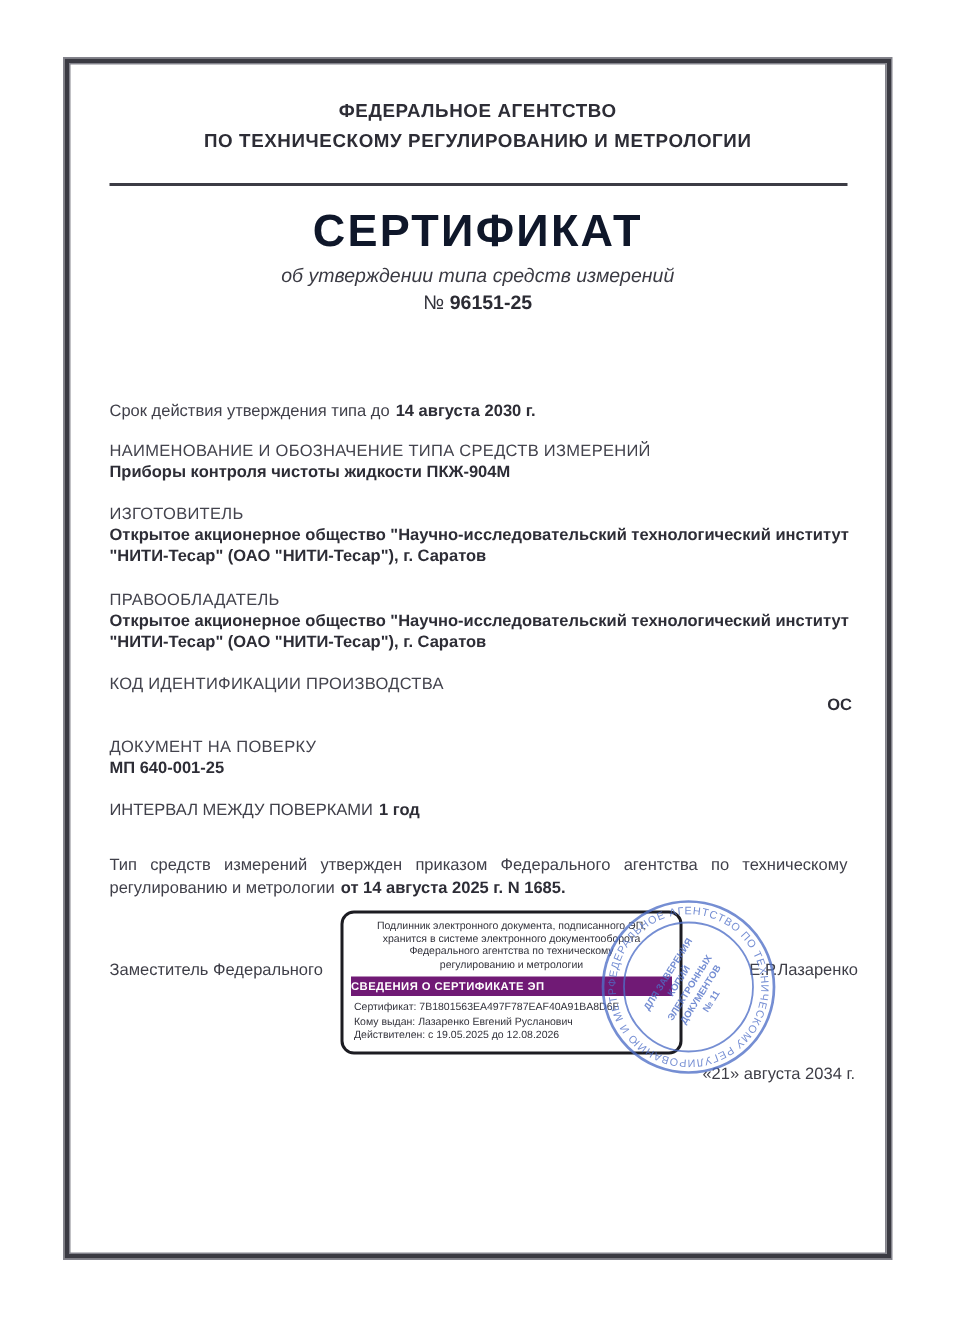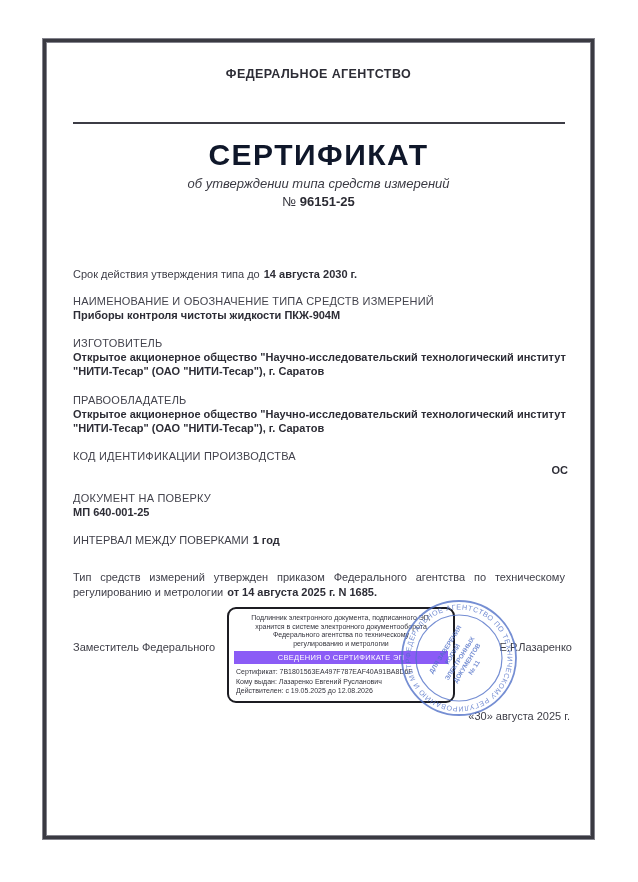--- a/index.html
+++ b/index.html
@@ -52,40 +52,41 @@
   .sign-date     { left: 380px; top: 710px; width: 190px; font-size: 11px; text-align: right; color: #3e3e47; }
 
   
   .esign-box {
     left: 227px; top: 607px; width: 228px; height: 96px;
     border: 2px solid #1c1c22; border-radius: 9px; background: #ffffff;
     padding-top: 5px; z-index: 2;
   }
   .esign-head { text-align: center; font-size: 7px; line-height: 8.6px; color: #33333c; }
   .esign-bar {
-    margin: 3px 5px 3px 5px; height: 13px; background: #8b5cf6;
-    color: #ffffff; font-size: 7.5px; font-weight: normal; letter-spacing: 0.3px;
-    text-align: center; line-height: 13px;
+    margin: 3px 5px 3px 5px; height: 13px; background: #701a75;
+    color: #ffffff; font-size: 7.5px; font-weight: bold; letter-spacing: 0.3px;
+    line-height: 13px;
   }
   .esign-detail { padding-left: 7px; font-size: 7px; line-height: 9.3px; color: #33333c; text-align: left; }
 
   
   .seal { left: 398px; top: 597px; width: 122px; height: 122px; z-index: 3; opacity: 0.78; }
 </style>
 </head>
 <body>
 
 <div class="frame-outer">
   <div class="frame-mid">
     <div class="frame-inner"></div>
   </div>
 </div>
 
 <div class="abs agency">
   <div>ФЕДЕРАЛЬНОЕ АГЕНТСТВО</div>
+  <div>ПО ТЕХНИЧЕСКОМУ РЕГУЛИРОВАНИЮ И МЕТРОЛОГИИ</div>
 </div>
 
 <div class="abs rule"></div>
 
 <div class="abs doc-title">СЕРТИФИКАТ</div>
 <div class="abs doc-subtitle">об утверждении типа средств измерений</div>
 <div class="abs doc-number">
   <span>№</span>
   <b>96151-25</b>
 </div>
@@ -112,21 +113,21 @@
 <div class="abs bodyline" style="top:534px;">
   <span class="lbl">ИНТЕРВАЛ МЕЖДУ ПОВЕРКАМИ</span><b>1 год</b>
 </div>
 
 <div class="abs order-par">
   <span class="lbl">Тип средств измерений утвержден приказом Федерального агентства по техническому регулированию и метрологии</span><b>от 14 августа 2025 г. N 1685.</b>
 </div>
 
 <div class="abs sign-position">Заместитель Федерального</div>
 <div class="abs sign-name">Е.Р.Лазаренко</div>
-<div class="abs sign-date">«30» августа 2025 г.</div>
+<div class="abs sign-date">«21» августа 2034 г.</div>
 
 <div class="abs esign-box">
   <div class="esign-head">
     <div>Подлинник электронного документа, подписанного ЭП,</div>
     <div>хранится в системе электронного документооборота</div>
     <div>Федерального агентства по техническому</div>
     <div>регулированию и метрологии</div>
   </div>
   <div class="esign-bar">СВЕДЕНИЯ О СЕРТИФИКАТЕ ЭП</div>
   <div class="esign-detail">

